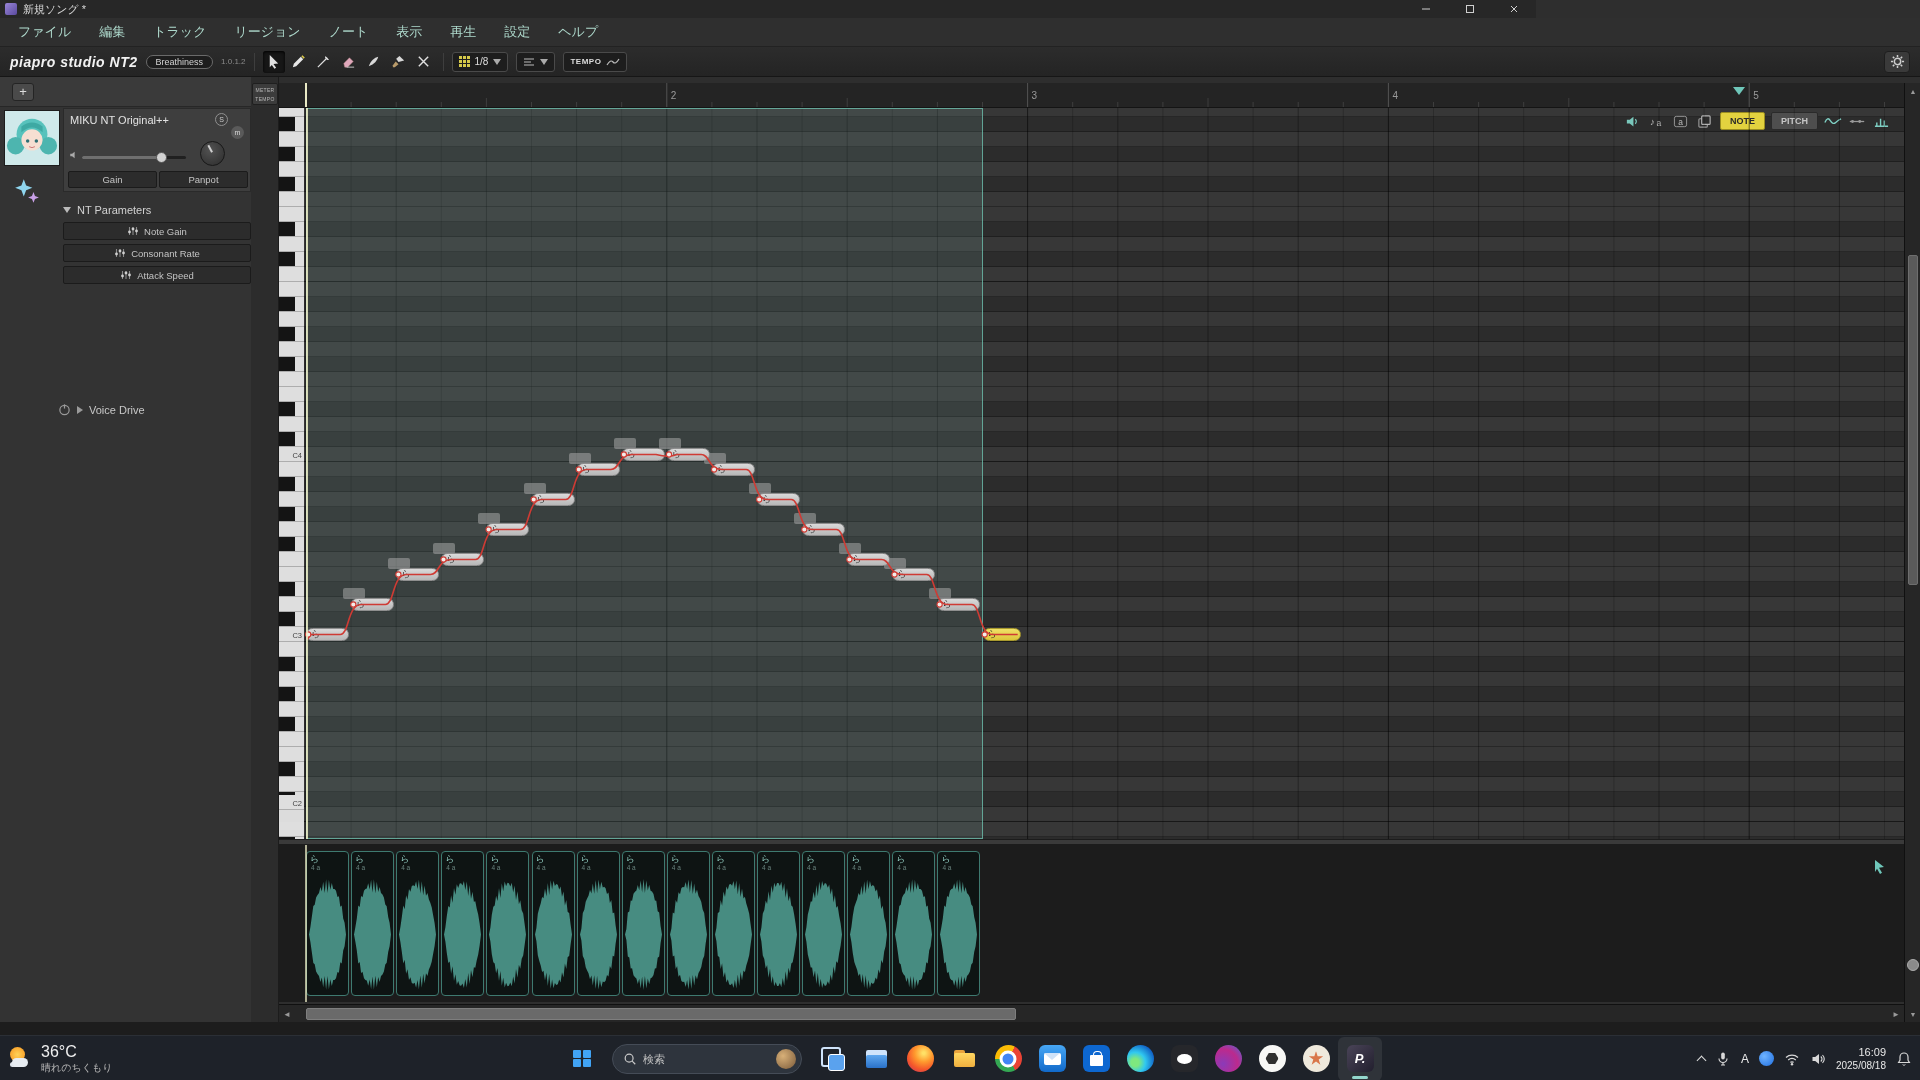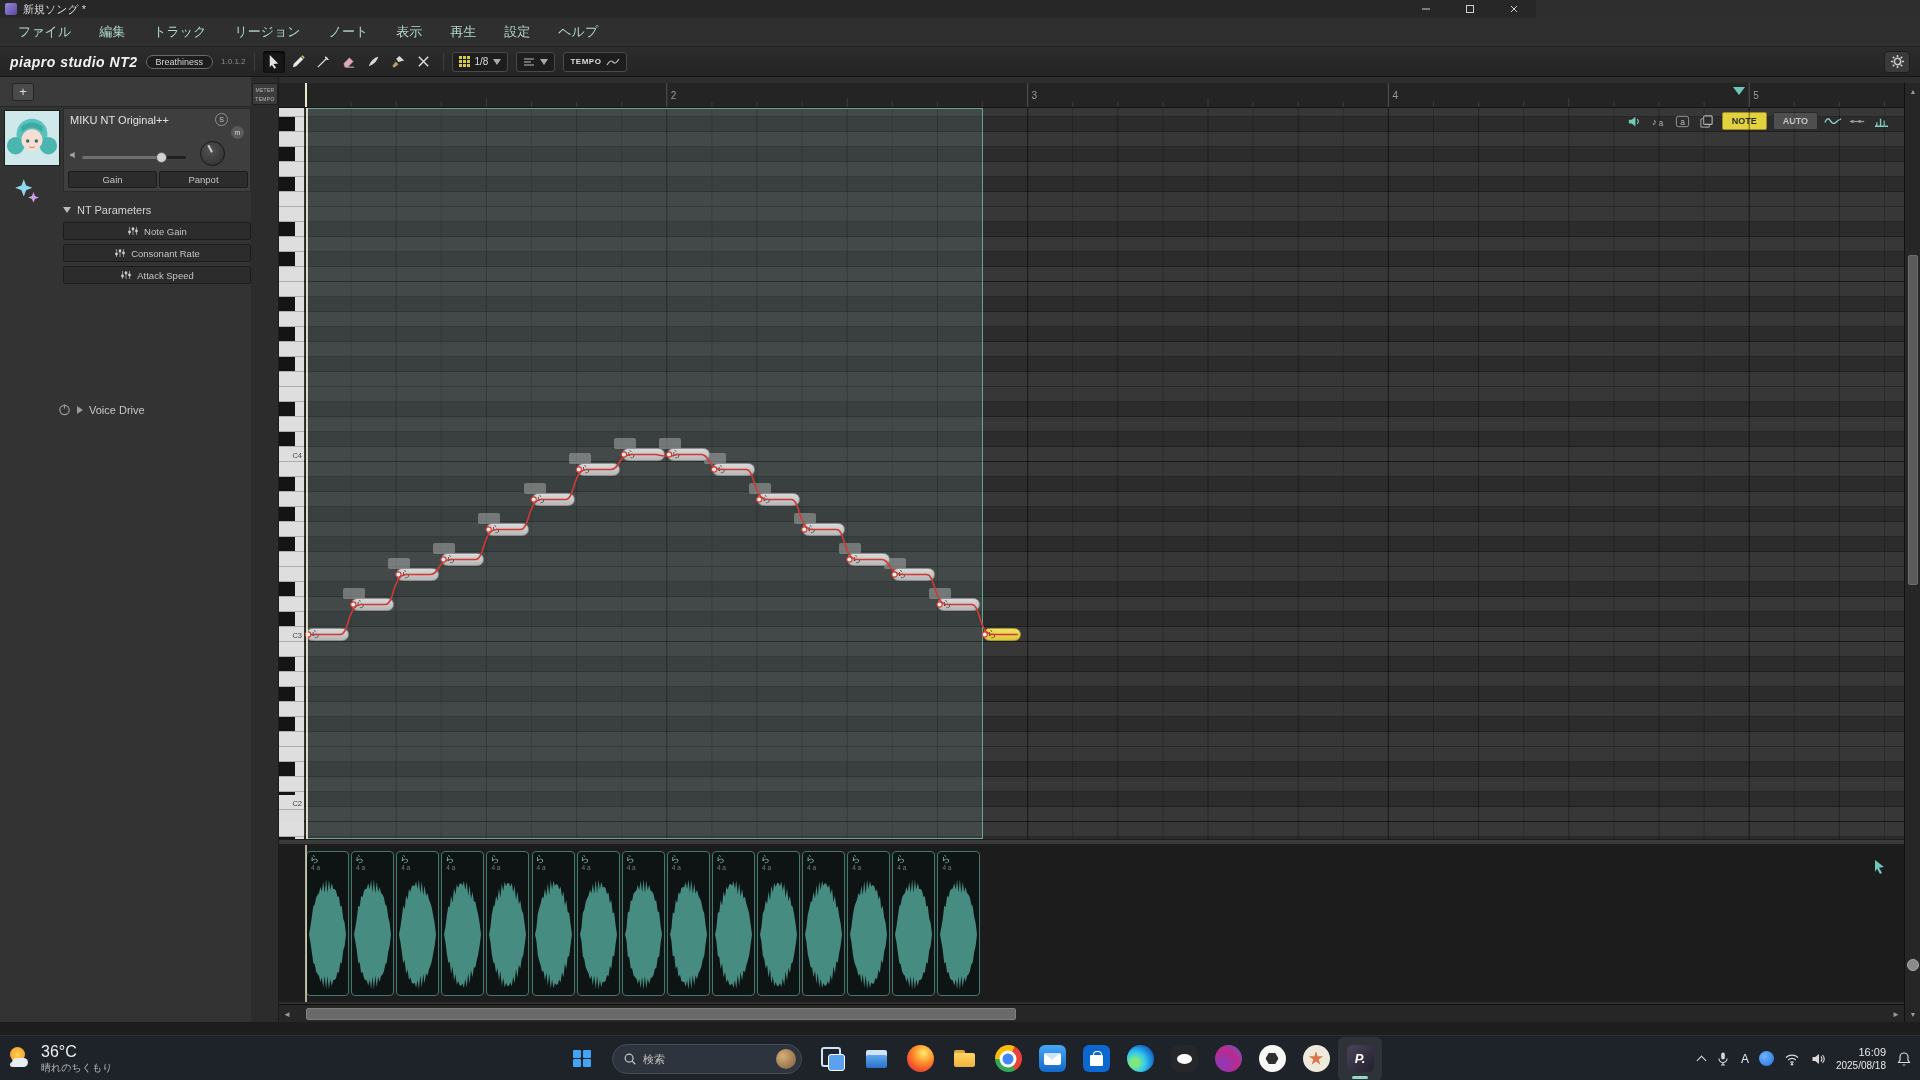--- a/index.html
+++ b/index.html
@@ -594,21 +594,21 @@
         </div>
       <div class="ticon">
           <span data-icon="layers">
             <svg viewBox="0 0 16 16">
               <rect x="2" y="5" width="9" height="9" rx="1" fill="none" stroke="#9a9a9a" stroke-width="1.2"></rect>
               <rect x="5" y="2" width="9" height="9" rx="1" fill="#2c2c2c" stroke="#b5b5b5" stroke-width="1.2"></rect>
             </svg>
           </span>
         </div>
       <div class="pill note-on">NOTE</div>
-      <div class="pill pitch-off">AUTO</div>
+      <div class="pill pitch-off">PITCH</div>
       <div class="ticon">
           <span data-icon="squiggle" style="width:18px;height:13px">
             <svg viewBox="0 0 20 14">
               <path d="M1 8q3-7 6-2t6 2 6-4" stroke="#7fd0c4" fill="none" stroke-width="1.5"></path>
             </svg>
           </span>
         </div>
       <div class="ticon">
           <span data-icon="flatline" style="width:18px;height:13px">
             <svg viewBox="0 0 20 14">

